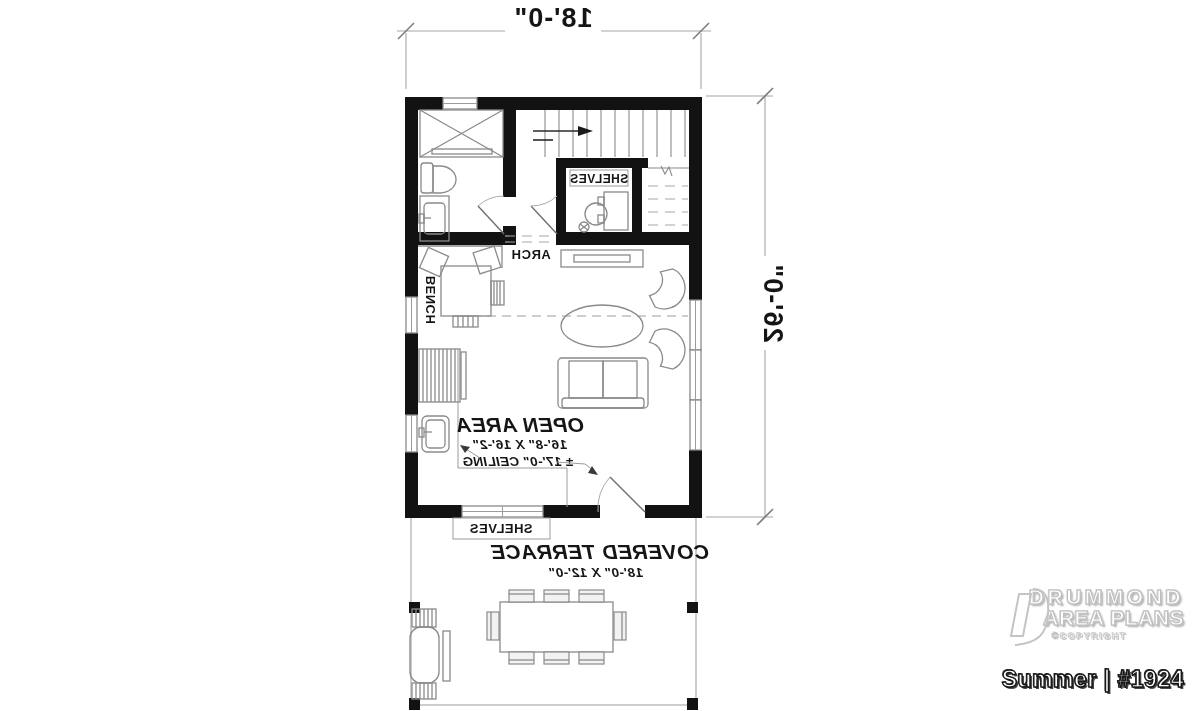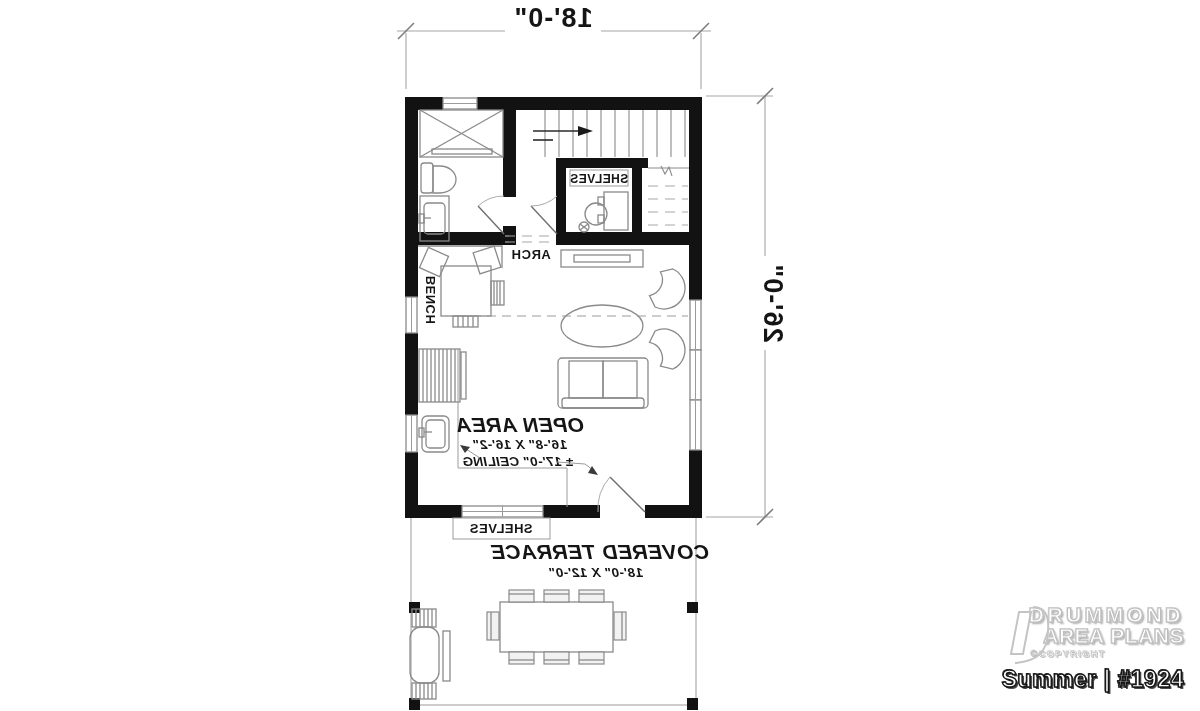--- a/index.html
+++ b/index.html
@@ -29,24 +29,24 @@
             align-items:flex-end;}
   .logo-row{display:flex;flex-direction:row;align-items:center;gap:9px;}
   .logo-text{display:flex;flex-direction:column;align-items:flex-end;line-height:1.0;}
   .logo-line{color:#ffffff;font-weight:bold;font-size:21px;
              -webkit-text-stroke:1px #bdbdbd;
              text-shadow:1px 1px 0 #c2c2c2,-1px -1px 0 #dcdcdc,1px -1px 0 #d2d2d2,
                          -1px 1px 0 #d2d2d2,2px 2px 2px #a8a8a8;}
   .logo-line1{letter-spacing:3.5px;}
   .logo-line2{letter-spacing:.5px;}
   .copyright{color:#ffffff;font-weight:bold;font-size:9px;letter-spacing:1.5px;margin-top:3px;
-             margin-right:78px;
+             margin-right:57px;
              -webkit-text-stroke:.5px #b8b8b8;
              text-shadow:1px 1px 0 #c6c6c6,-1px -1px 0 #dddddd;}
-  .plan-name{color:#ffffff;font-weight:bold;font-size:23px;letter-spacing:.5px;margin-top:7px;
+  .plan-name{color:#ffffff;font-weight:bold;font-size:23px;letter-spacing:.5px;margin-top:25px;
              -webkit-text-stroke:1.4px #161616;
              text-shadow:1px 1px 0 #2e2e2e,2px 2px 0 #4a4a4a,-1px -1px 0 #3a3a3a;}
 </style>
 </head>
 <body>
 
 <div class="page">
 <svg width="1200" height="711" viewBox="0 0 1200 711">
 
   <g>

